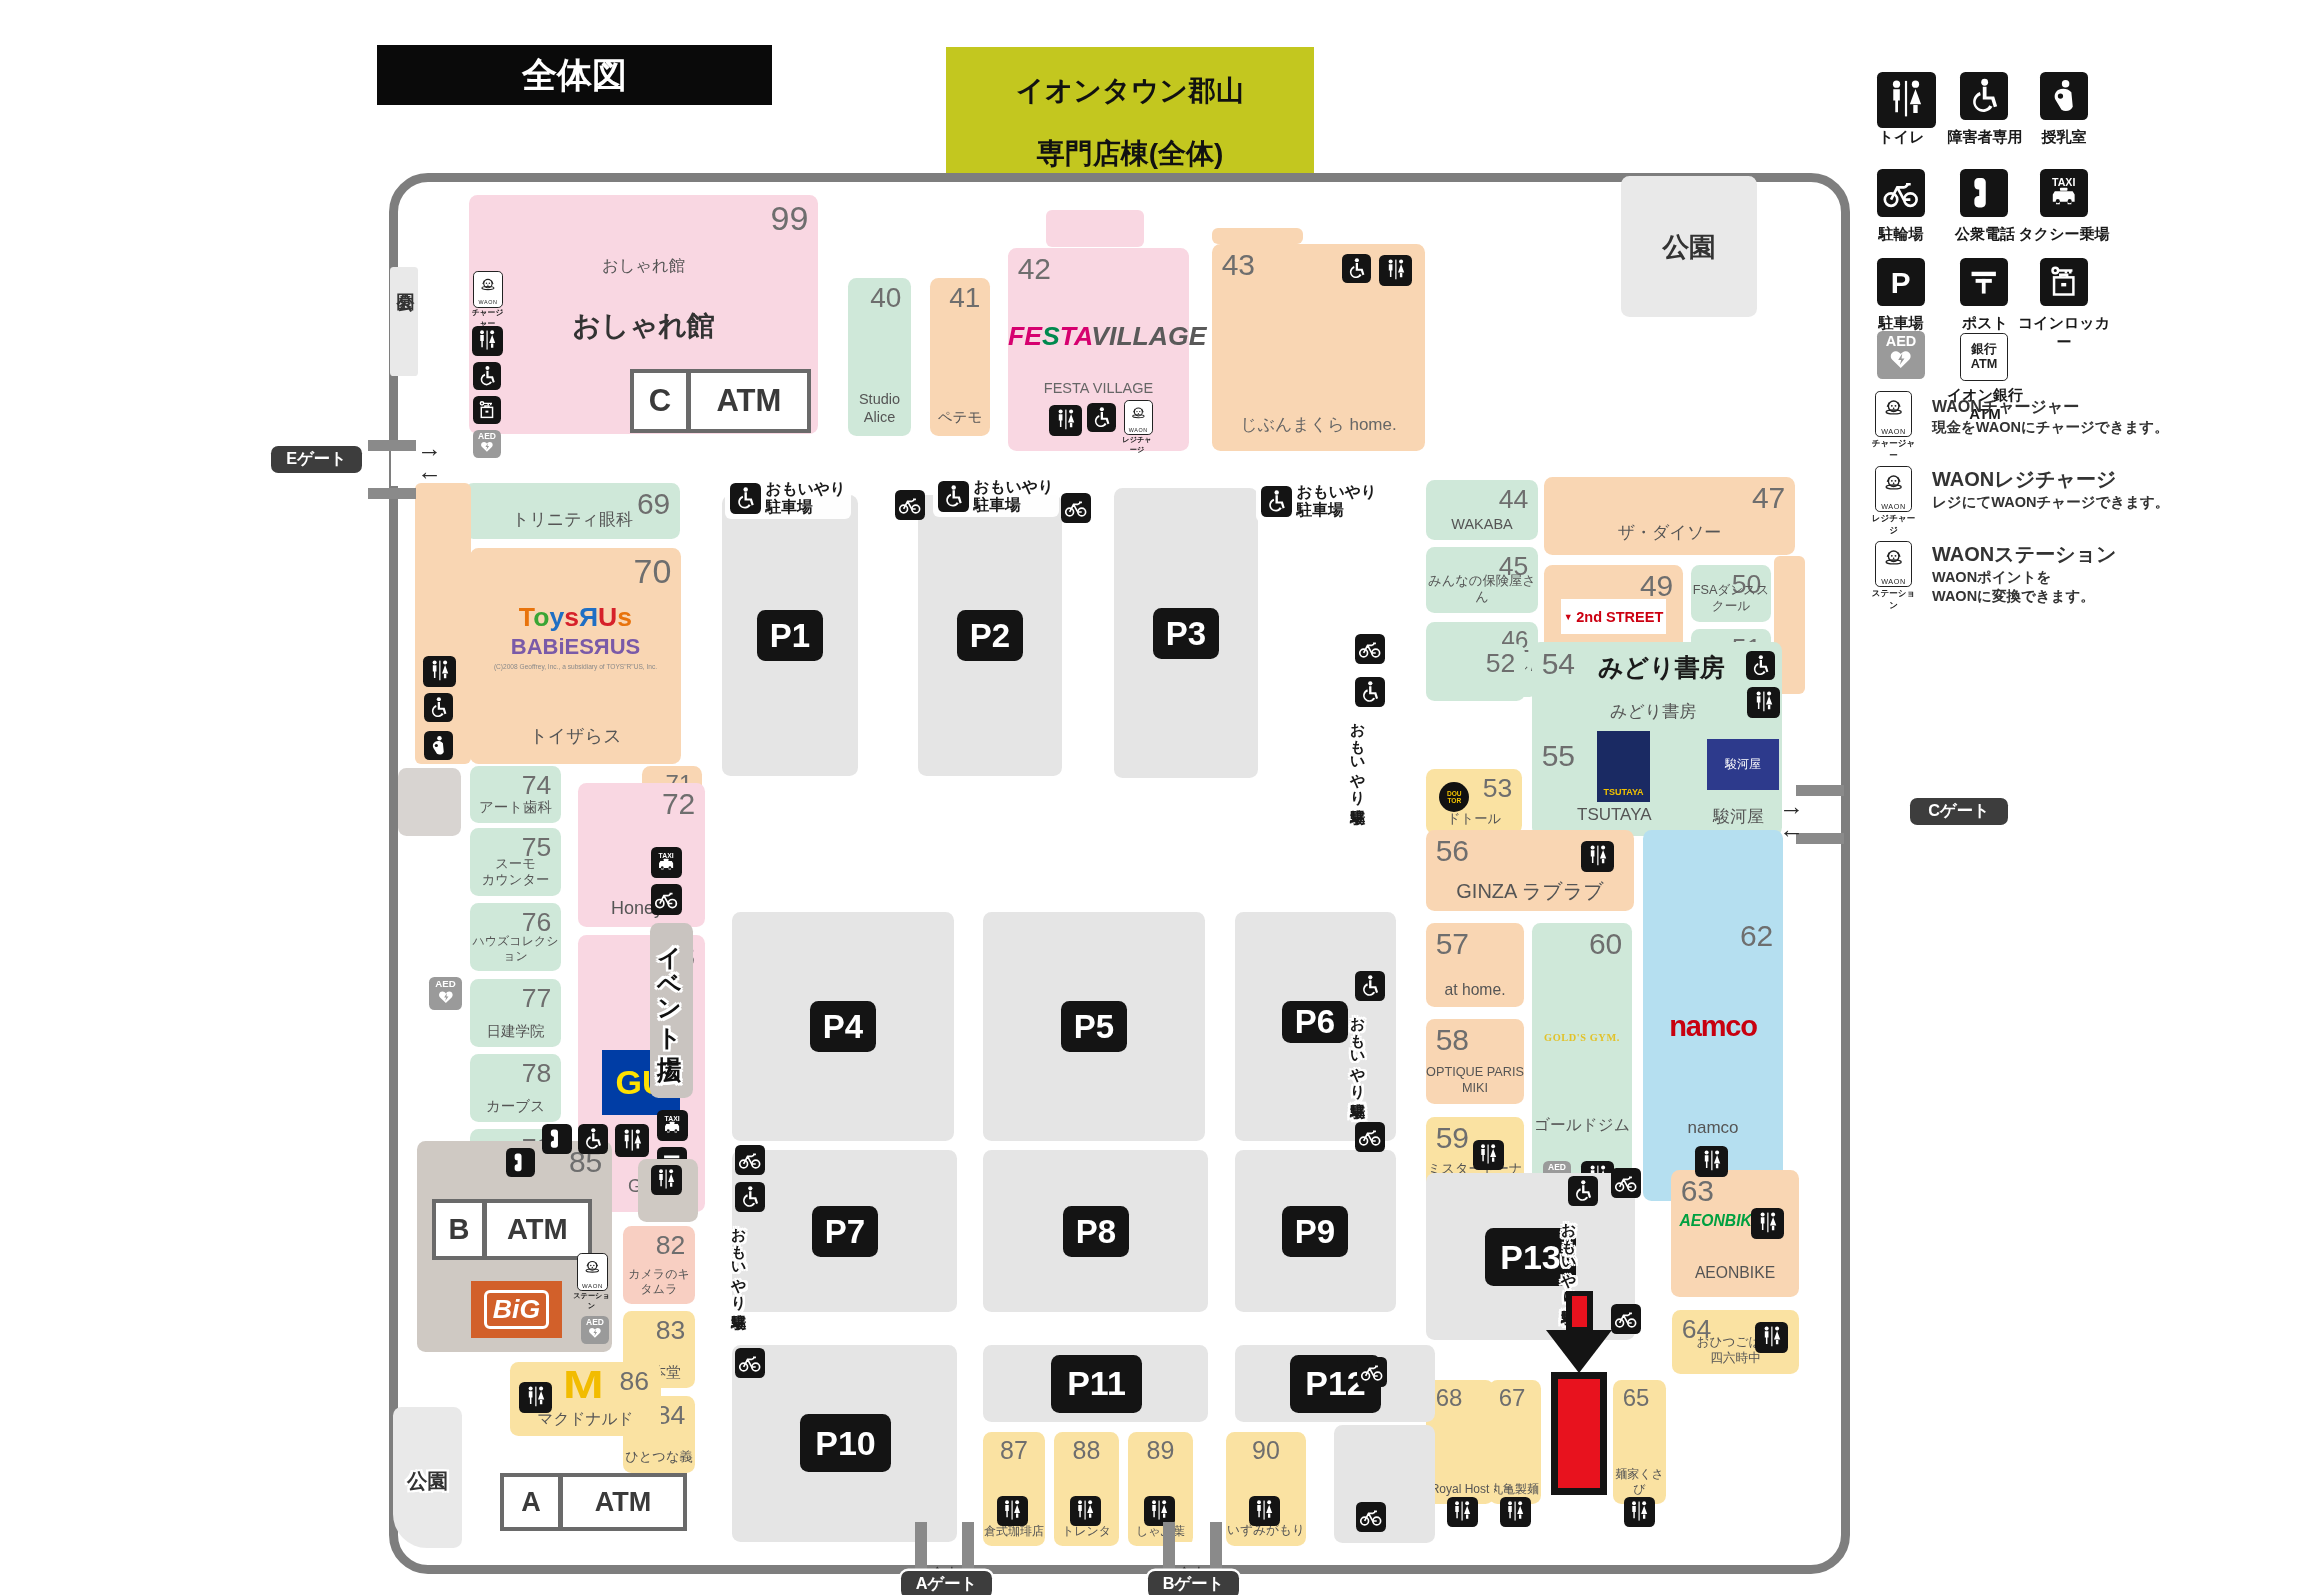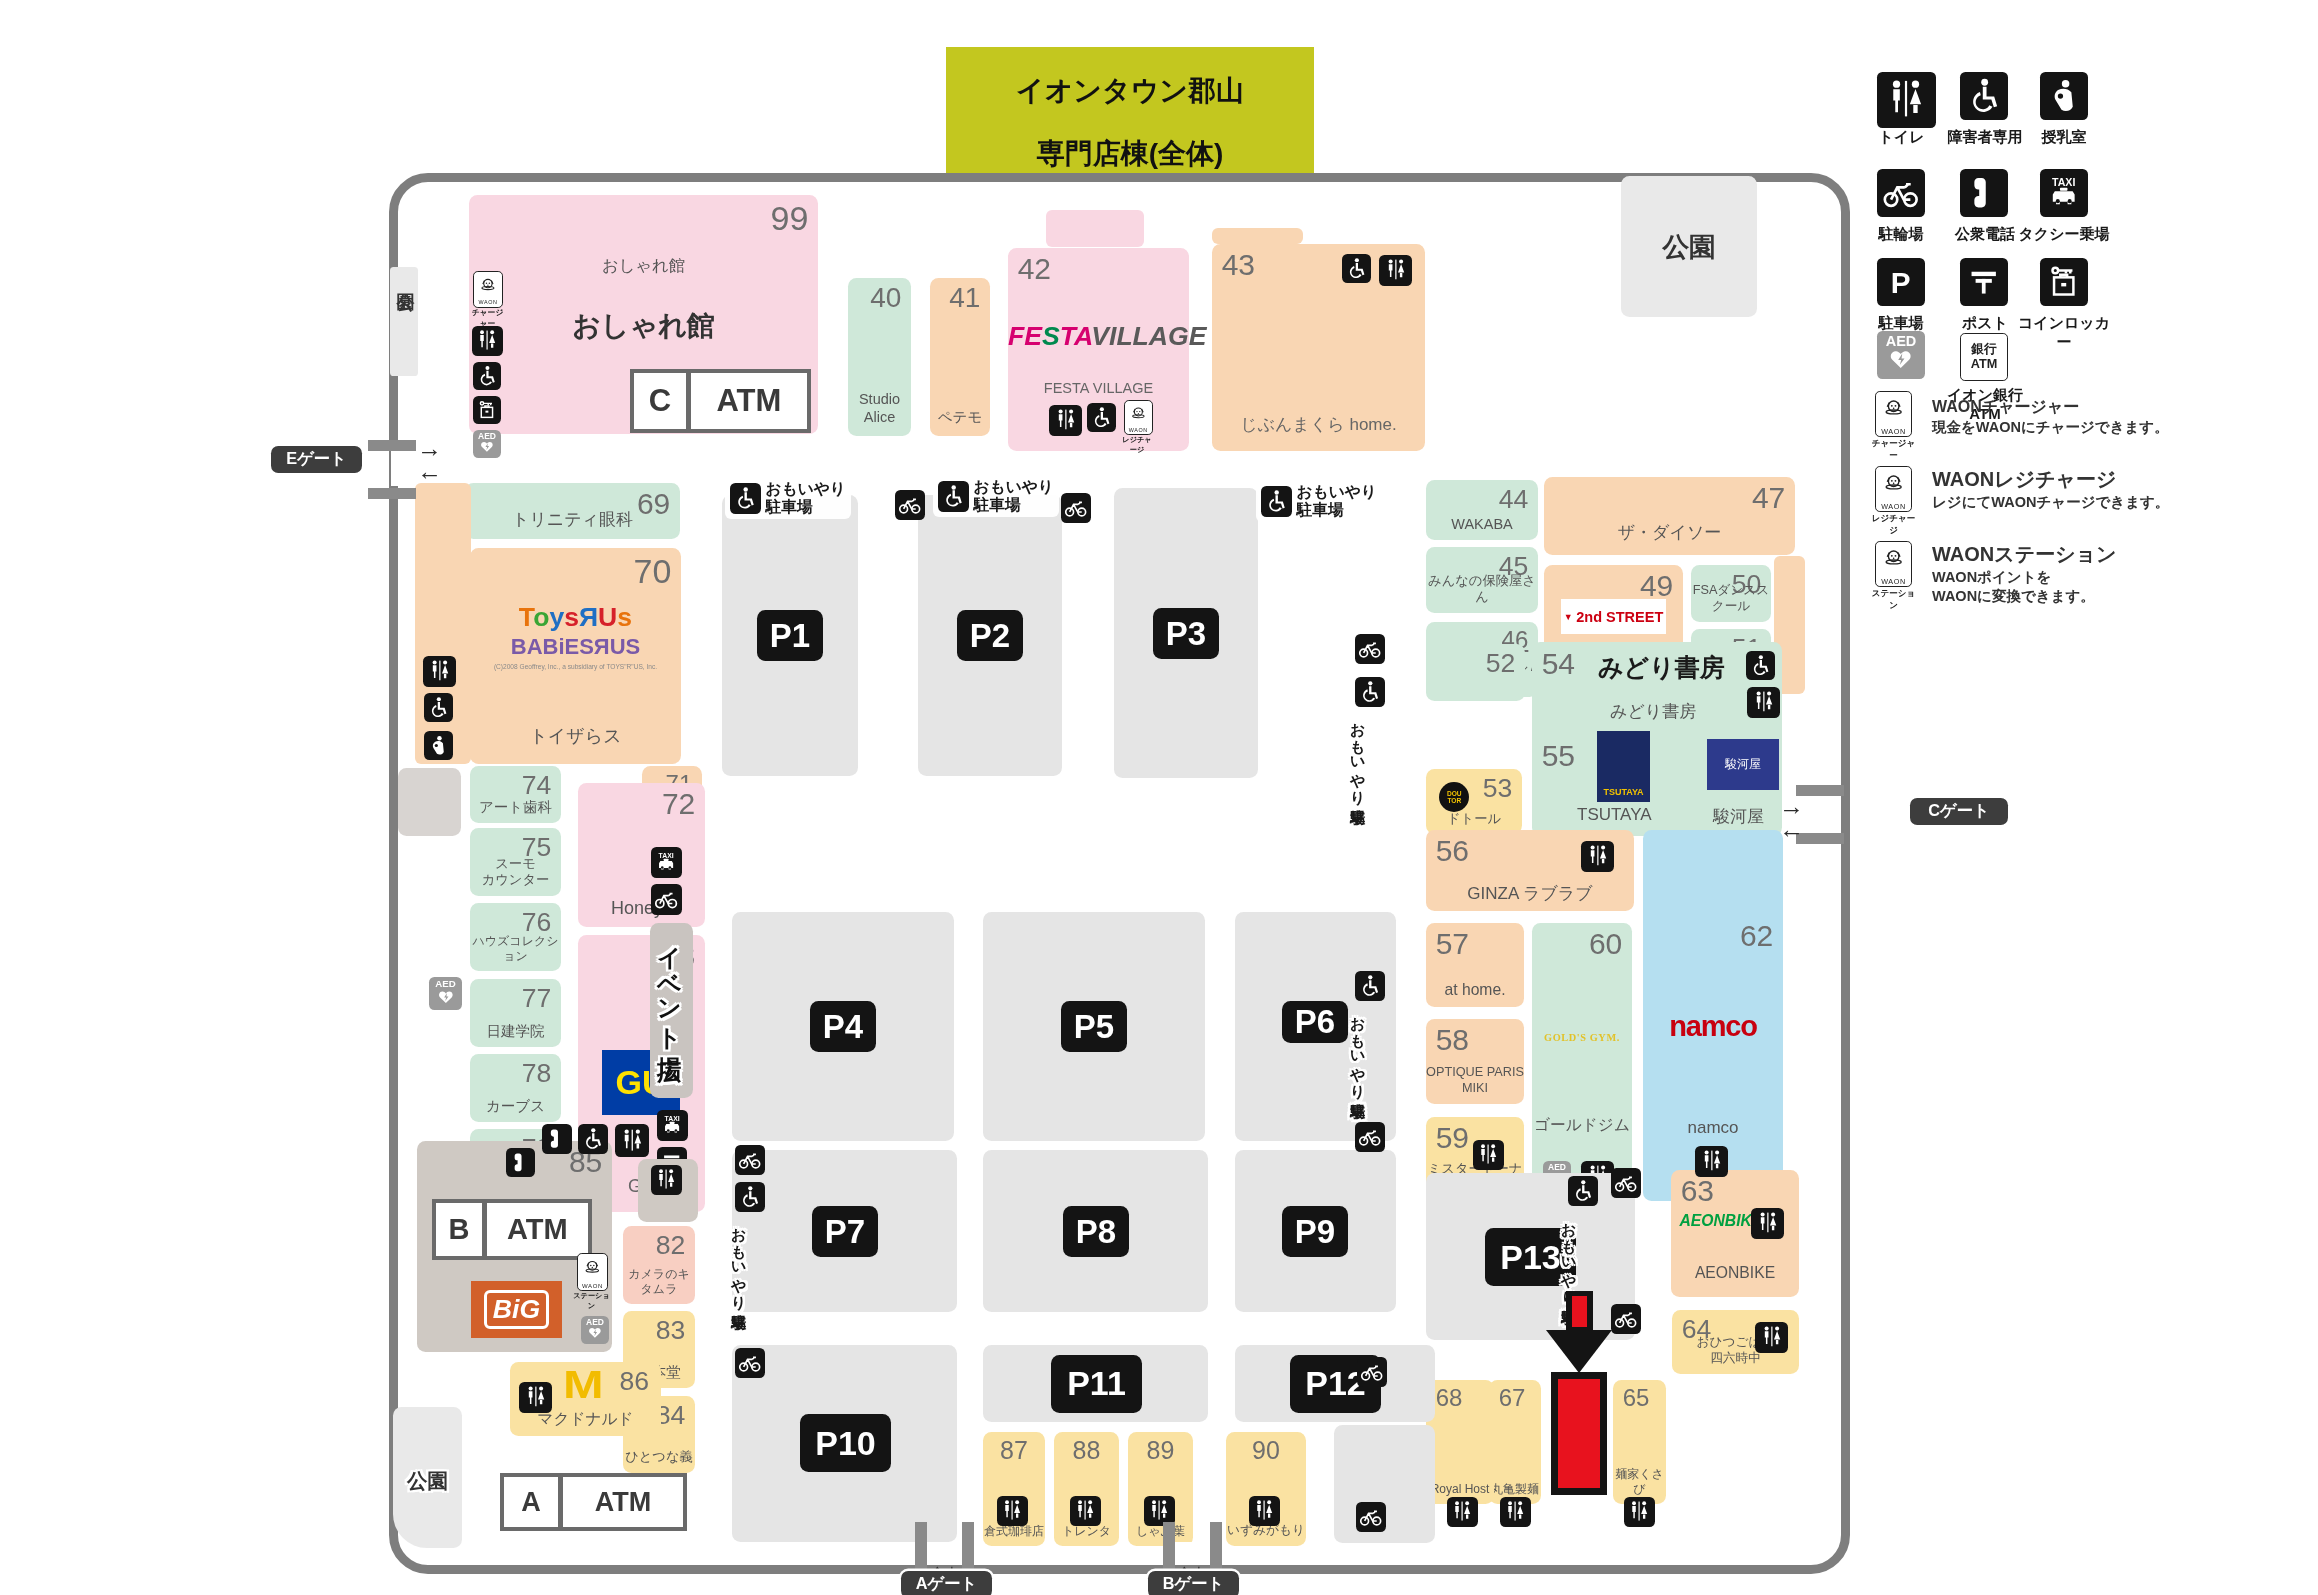--- a/index.html
+++ b/index.html
@@ -22,20 +22,23 @@
   .atmbox .cell{display:flex;align-items:center;justify-content:center;font-weight:bold;color:#3a3a3a;}
   .atmbox .sep{width:4.8px;background:#6a6a6a;}
   #frame{position:absolute;border:9.7px solid #7e7e7e;border-radius:39px;background:#fff;}
   .arrowpair{position:absolute;color:#2b2b2b;font-weight:bold;line-height:0.9;}
 </style>
 </head>
 <body>
 
 <div id="canvas">
 
+  <div class="abs" id="zentai" style="left:377px;top:45px;width:395px;height:60px;background:#0a0a0a;color:#fff;display:flex;align-items:center;justify-content:center;font-size:35px;font-weight:bold;">
+      <span>全体図</span>
+    </div>
   <div class="abs" id="bldg" style="left: 946px; top: 7.2px; width: 368px; height: 151px; display: flex; flex-direction: column; align-items: center; justify-content: space-evenly; color: rgb(17, 17, 17); font-size: 28px; font-weight: bold; background: rgb(195, 199, 31); margin-top: 40px;">
     <span>イオンタウン郡山</span>
     <span>専門店棟(全体)</span>
   </div>
   <div id="frame" style="left:389px;top:173px;width:1443px;height:1383px;"></div>
   <div id="dyn">
       <div class="blk" style="left: 469px; top: 195px; width: 349px; height: 239px; background: rgb(249, 215, 226);">
         <div class="num tr" style="font-size: 34px;">99</div>
         <div class="lbl" style="left: 0px; right: 0px; bottom: 91px; font-size: 28px; color: rgb(51, 51, 51); font-weight: bold;">おしゃれ館</div>
         <div class="lbl" style="left: 0px; right: 0px; top: 60px; font-size: 16.3px; color: rgb(85, 85, 85);">おしゃれ館</div>
@@ -105,21 +108,21 @@
         <div style="position: absolute; left: 66px; top: 8.5px; font-size: 25px; font-weight: bold; color: rgb(26, 26, 26);">みどり書房</div>
         <div style="position: absolute; left: 78px; top: 58px; font-size: 17px; color: rgb(85, 85, 85);">みどり書房</div>
         <div style="position: absolute; left: 9.7px; top: 97px; font-size: 30px; color: rgb(110, 110, 110);">55</div>
         <div style="position: absolute; left: 65px; top: 89px; width: 53px; height: 66px; background: rgb(26, 42, 99); display: flex; align-items: flex-end; justify-content: center; padding-bottom: 4.8px; color: rgb(242, 194, 0); font-size: 9px; font-weight: bold;">TSUTAYA</div>
         <div style="position: absolute; left: 175px; top: 97px; width: 72px; height: 51px; background: rgb(45, 58, 140); display: flex; align-items: center; justify-content: center; color: rgb(255, 255, 255); font-size: 12px;">駿河屋</div>
         <div style="position: absolute; left: 45px; top: 163px; font-size: 17px; color: rgb(85, 85, 85);">TSUTAYA</div>
         <div style="position: absolute; left: 181px; top: 163px; font-size: 17px; color: rgb(85, 85, 85);">駿河屋</div>
       </div>
       <div class="blk" style="left: 1426px; top: 830px; width: 208px; height: 81px; background: rgb(249, 214, 179);">
         <div class="num tl" style="font-size: 30px;">56</div>
-        <div class="lbl" style="left: 0px; right: 0px; bottom: 7.2px; font-size: 17px; color: rgb(85, 85, 85);">GINZA ラブラブ</div>
+        <div class="lbl" style="left: 0px; right: 0px; bottom: 7.2px; font-size: 20px; color: rgb(85, 85, 85);">GINZA ラブラブ</div>
       </div>
       <div class="blk" style="left: 1426px; top: 923px; width: 98px; height: 84px; background: rgb(249, 214, 179);">
         <div class="num tl" style="font-size: 30px;">57</div>
         <div class="lbl" style="left: 0px; right: 0px; bottom: 7.2px; font-size: 15.7px; color: rgb(85, 85, 85);">at home.</div>
       </div>
       <div class="blk" style="left: 1426px; top: 1019px; width: 98px; height: 85px; background: rgb(249, 214, 179);">
         <div class="num tl" style="font-size: 30px;">58</div>
         <div class="lbl" style="left: 0px; right: 0px; bottom: 7.2px; font-size: 12.7px; color: rgb(85, 85, 85);">OPTIQUE PARIS MIKI</div>
       </div>
       <div class="blk" style="left: 1426px; top: 1117px; width: 98px; height: 84px; background: rgb(250, 226, 162);">

